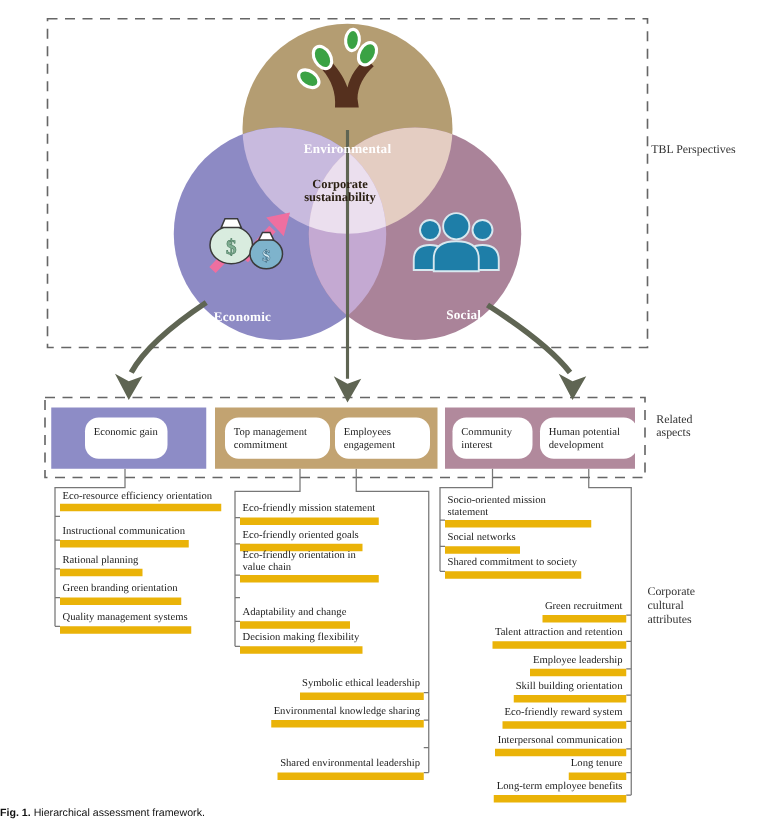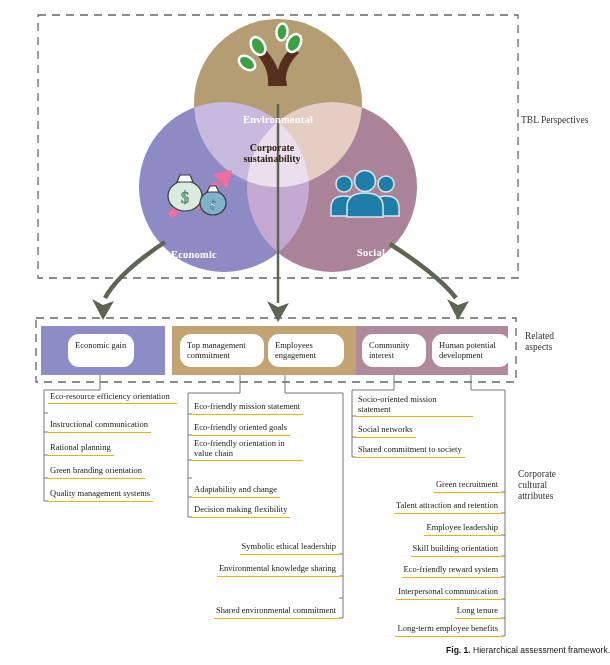--- a/index.html
+++ b/index.html
@@ -12,26 +12,26 @@
   .center-label{position:absolute;color:#2b2013;font-weight:bold;font-size:10px;line-height:11px;
                 text-align:center;}
   
   .side-label{position:absolute;color:#333;font-size:9.5px;line-height:11px;}
   
   .aspect-box{position:absolute;height:49px;}
   .pill{position:absolute;background:#fff;border-radius:11px;font-size:8.5px;line-height:10px;
         color:#1a1a1a;padding:6px 5px 0 7px;box-sizing:border-box;height:33px;}
   
   .li{position:absolute;font-size:8.5px;line-height:11px;color:#1a1a1a;
-      border-bottom:1px solid #eab308;padding:0 3px 2px 2px;white-space:nowrap;}
+      border-bottom:6px solid #eab308;padding:0 3px 2px 2px;white-space:nowrap;}
   .li.wrap{white-space:normal;line-height:10px;}
   .li.ra{text-align:right;}
   .li.small{font-size:8px;}
   
-  .caption{position:absolute;left:0;top:645px;width:610px;text-align:right;
+  .caption{position:absolute;left:0;top:645px;width:610px;text-align:left;
            font-family:"Liberation Sans",sans-serif;font-size:8.5px;color:#111;}
   .caption b{font-weight:bold;}
 </style>
 </head>
 <body>
 
 <div id="figure">
 
   <svg id="vector" width="610" height="665" viewBox="0 0 610 665">
     <defs>
@@ -115,21 +115,21 @@
   <div class="venn-label" style="left:341px;top:219px;width:60px">Social</div>
   <div class="center-label" style="left:228px;top:142px;width:88px">Corporate sustainability</div>
 
   <div class="side-label" style="left:521px;top:115px;width:70px">TBL Perspectives</div>
   <div class="side-label" style="left:525px;top:331px;width:52px">Related aspects</div>
   <div class="side-label" style="left:518px;top:469px;width:60px">Corporate cultural attributes</div>
 
   <div class="aspect-box" style="left: 41px; top: 326px; width: 124px; background: rgb(141, 140, 198);">
     <div class="pill" style="left:27px;top:8px;width:66px">Economic gain</div>
   </div>
-  <div class="aspect-box" style="left: 172px; top: 326px; width: 178px; background: rgb(194, 163, 113); padding-left: 20px;">
+  <div class="aspect-box" style="left: 172px; top: 326px; width: 178px; background: rgb(194, 163, 113);">
     <div class="pill" style="left:8px;top:8px;width:84px">Top management commitment</div>
     <div class="pill" style="left:96px;top:8px;width:76px">Employees engagement</div>
   </div>
   <div class="aspect-box" style="left: 356px; top: 326px; width: 152px; background: rgb(177, 137, 156);">
     <div class="pill" style="left:6px;top:8px;width:64px">Community interest</div>
     <div class="pill" style="left:76px;top:8px;width:78px">Human potential development</div>
   </div>
 
   <div class="li wrap" style="left:48px;top:391px;width:124px">Eco-resource efficiency orientation</div>
   <div class="li" style="left:48px;top:419px">Instructional communication</div>
@@ -138,21 +138,21 @@
   <div class="li" style="left:48px;top:488px">Quality management systems</div>
 
   <div class="li" style="left:192px;top:401px">Eco-friendly mission statement</div>
   <div class="li" style="left:192px;top:422px">Eco-friendly oriented goals</div>
   <div class="li wrap" style="left:192px;top:438px;width:106px">Eco-friendly orientation in value chain</div>
   <div class="li" style="left:192px;top:484px">Adaptability and change</div>
   <div class="li" style="left:192px;top:504px">Decision making flexibility</div>
 
   <div class="li ra" style="right:271px;top:541px">Symbolic ethical leadership</div>
   <div class="li ra" style="right:271px;top:563px">Environmental knowledge sharing</div>
-  <div class="li ra" style="right:271px;top:605px">Shared environmental commitment</div>
+  <div class="li ra" style="right:271px;top:605px">Shared environmental leadership</div>
 
   <div class="li wrap" style="left:356px;top:394px;width:112px">Socio-oriented mission statement</div>
   <div class="li" style="left:356px;top:424px">Social networks</div>
   <div class="li" style="left:356px;top:444px">Shared commitment to society</div>
 
   <div class="li ra" style="right:109px;top:479px">Green recruitment</div>
   <div class="li ra" style="right:109px;top:500px">Talent attraction and retention</div>
   <div class="li ra" style="right:109px;top:522px">Employee leadership</div>
   <div class="li ra" style="right:109px;top:543px">Skill building orientation</div>
   <div class="li ra" style="right:109px;top:564px">Eco-friendly reward system</div>

